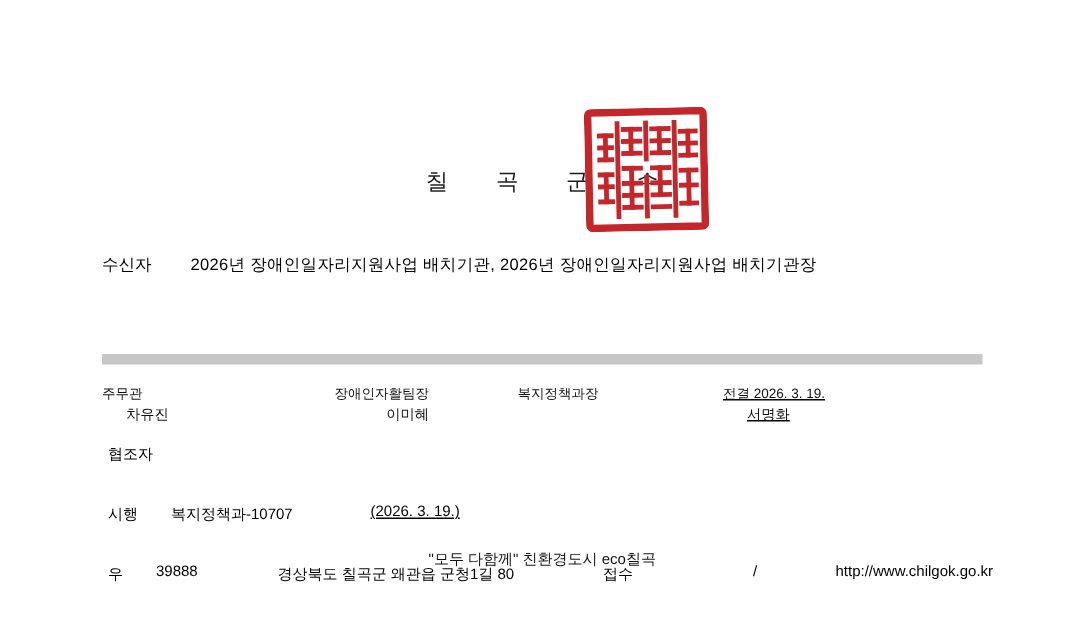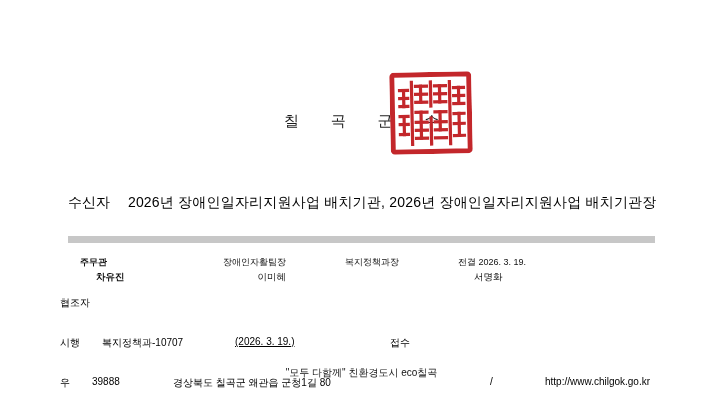--- a/index.html
+++ b/index.html
@@ -51,22 +51,22 @@
     width: 82px;
     height: 82px;
     transform: rotate(-1.2deg);
   }
   .seal svg { display: block; }
 
   
   .recipient-row {
     position: absolute;
     left: 68px;
-    top: 194px;
-    font-size: 14px;
+    top: 169px;
+    font-size: 11px;
     white-space: nowrap;
   }
   .recipient-label {
     display: inline-block;
     width: 56px;
   }
   .recipient-value {
     display: inline-block;
     letter-spacing: 0.2px;
   }
@@ -100,50 +100,50 @@
     white-space: nowrap;
   }
   .approval-cell .person {
     display: block;
     margin-top: 3px;
     margin-left: 16px;
     font-size: 9.5px;
     color: #111;
     white-space: nowrap;
   }
-  .cell-1 { left: 12px; font-weight: bold;   }
+  .cell-1 { left: 0px;   }
   .cell-2 { left: 155px; text-align: right; }
   .cell-3 { left: 277px; }
-  .cell-4 { left: 390px; }
+  .cell-4 { left: 414px; text-decoration: underline; }
 
   
   .footer {
     position: absolute;
-    left: 60px;
+    left: 72px;
     top: 296px;
     width: 600px;
     font-size: 10px;
   }
   .f-line {
     position: relative;
     height: 19px;
     white-space: nowrap;
   }
   .f-label { position: absolute; left: 0; }
   .fi { position: absolute; }
 
   
   .l-coop   { top: 0px;  }
   .l-exec   { top: 21px; }
   .l-addr   { top: 42px; }
 
   .exec-label   { left: 0px; }
   .exec-docno   { left: 42px; }
   .exec-date    { left: 175px; text-decoration: underline; }
-  .exec-recv    { left: 330px; }
+  .exec-recv    { left: 330px; margin-top: 40px; }
 
   .addr-label   { left: 0px; }
   .addr-zip     { left: 32px; }
   .addr-text    { left: 113px; }
   .addr-slash   { left: 430px; }
   .addr-url     { left: 445px; margin-left: 40px; }
 
   .slogan {
     position: absolute;
     left: 0;

